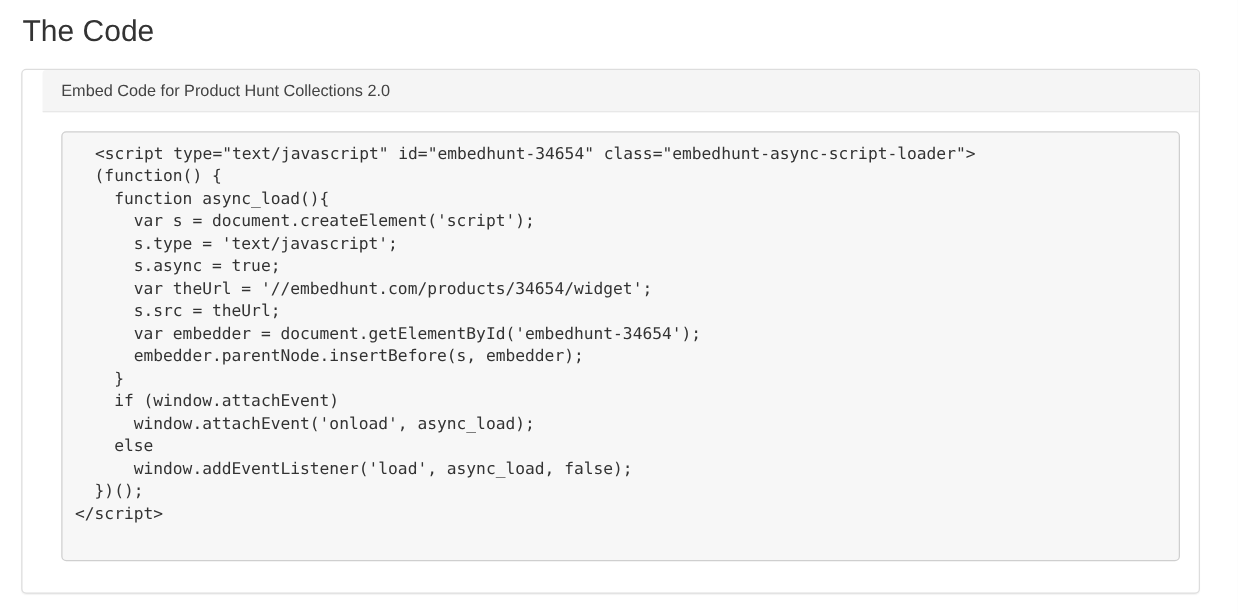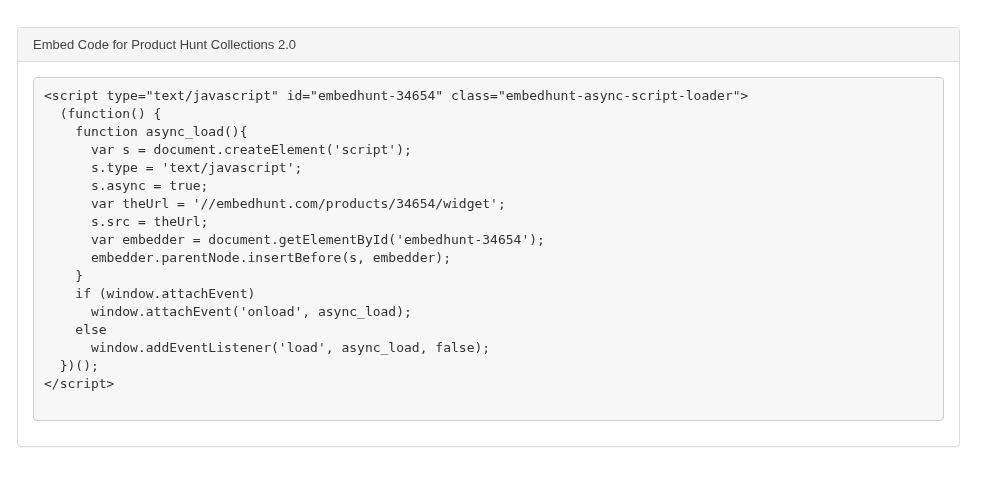--- a/index.html
+++ b/index.html
@@ -1,15 +1,15 @@
 <!DOCTYPE html>
 <html><head>
 <meta charset="utf-8">
 <style>
-  * { box-sizing: border-box; }
+  * { box-sizing: border-box; padding-left: 16px; }
   html, body {
     margin: 0;
     padding: 0;
     background: #ffffff;
     width: 990px;
     height: 492px;
     font-family: "Liberation Sans", sans-serif;
     overflow: hidden;
   }
   .page {
@@ -54,20 +54,21 @@
     line-height: 18px;
     color: #333333;
     white-space: pre;
     overflow: hidden;
   }
 </style>
 </head>
 <body>
 
 <div class="page">
+  <h1 class="page-title">The Code</h1>
 
   <div class="panel">
     <div class="panel-heading">Embed Code for Product Hunt Collections 2.0</div>
     <div class="panel-body">
       <pre class="code-block"><code>&lt;script type="text/javascript" id="embedhunt-34654" class="embedhunt-async-script-loader"&gt;
   (function() {
     function async_load(){
       var s = document.createElement('script');
       s.type = 'text/javascript';
       s.async = true;

